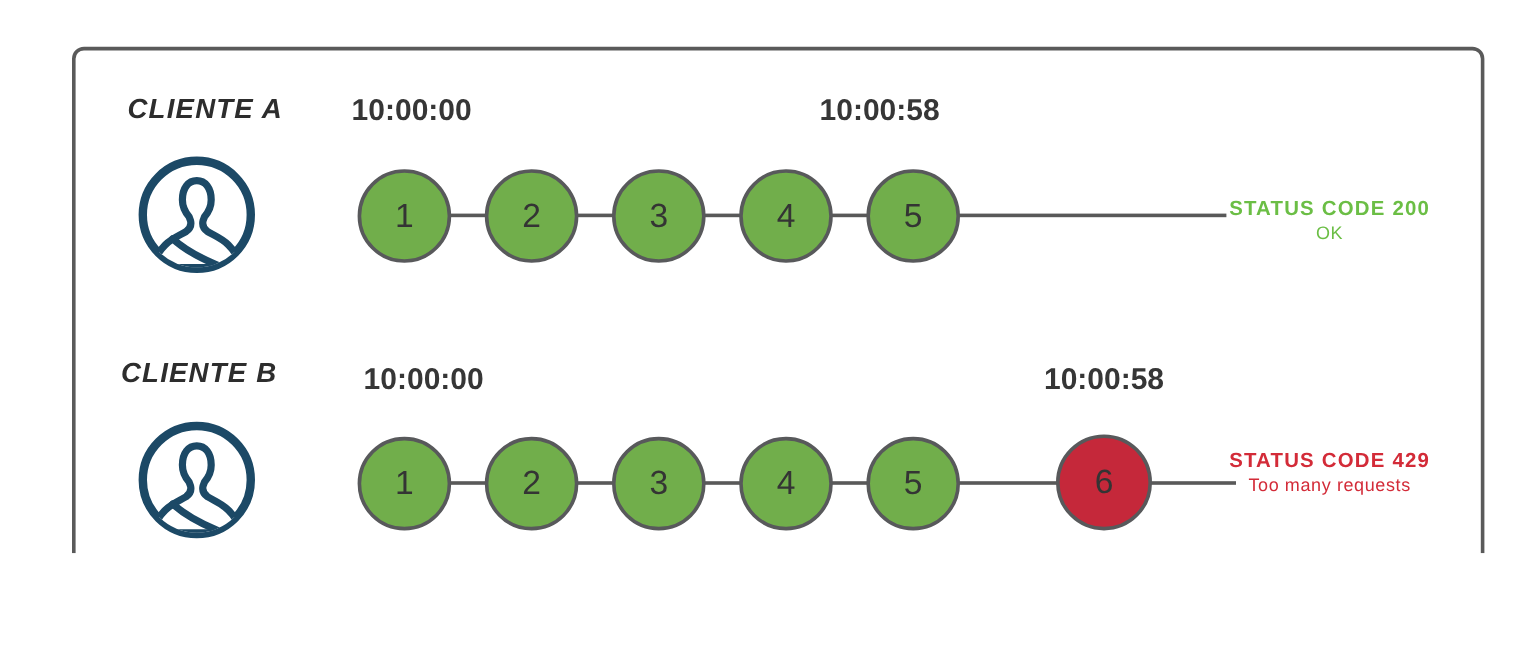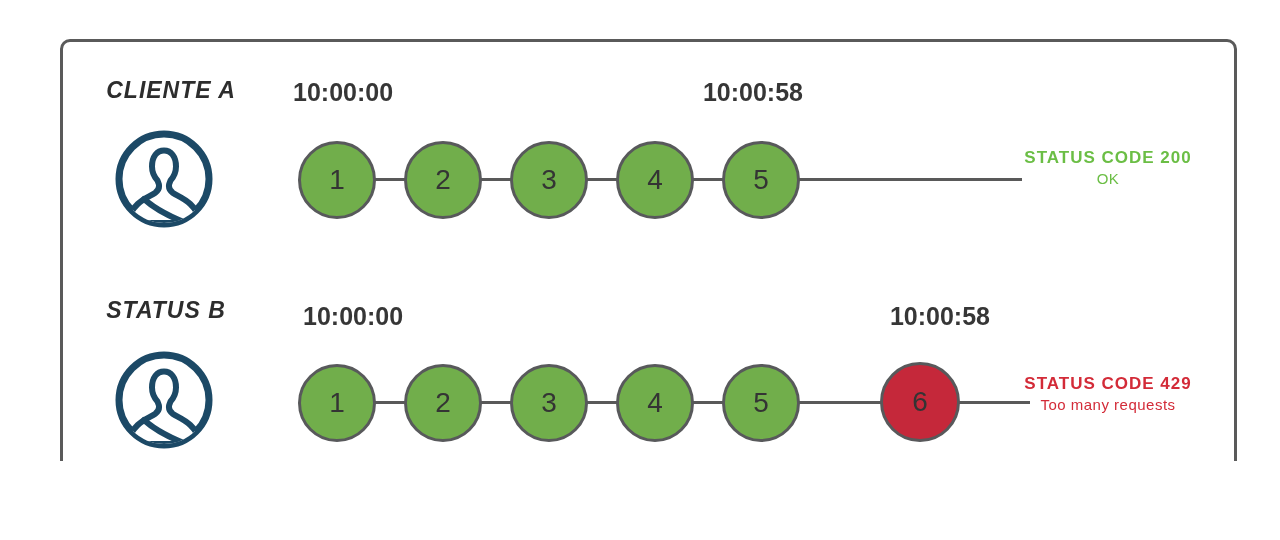--- a/index.html
+++ b/index.html
@@ -18,21 +18,21 @@
   }
   .avatar{position:absolute;width:100px;height:100px;}
   .avatar svg{width:100%;height:100%;display:block;}
   .avatar .ring{fill:none;stroke:var(--avatar_stroke);stroke-width:7;}
   .avatar .bust{fill:#ffffff;stroke:var(--avatar_stroke);stroke-width:6;stroke-linejoin:round;stroke-linecap:round;}
   .avatar .drape{fill:none;stroke:var(--avatar_stroke);stroke-width:6;stroke-linecap:round;}
   .timestamp{
     position:absolute;font-size:25px;font-weight:bold;color:var(--timestamp_text);
     letter-spacing:0px;white-space:nowrap;
   }
-  .timestamp.centered{width:140px;text-align:right;}
+  .timestamp.centered{width:140px;text-align:center;}
   .timeline{position:absolute;height:3px;background:var(--timeline);}
   .circle{
     position:absolute;width:78px;height:78px;border-radius:50%;box-sizing:border-box;
     background:var(--success_fill);border:3.5px solid var(--circle_border);
     display:flex;align-items:center;justify-content:center;
     font-size:28px;color:var(--number_text);
   }
   .circle.error{width:80px;height:80px;background:var(--error_fill);}
   .status{
     position:absolute;width:176px;text-align:center;line-height:21px;white-space:nowrap;
@@ -69,26 +69,26 @@
   <div class="timestamp centered" style="left:663px;top:78px;">10:00:58</div>
 
   <div class="timeline" style="left:337px;top:178px;width:685px;"></div>
 
   <div class="circle" style="left:298px;top:141px;">1</div>
   <div class="circle" style="left:404px;top:141px;">2</div>
   <div class="circle" style="left:510px;top:141px;">3</div>
   <div class="circle" style="left:616px;top:141px;">4</div>
   <div class="circle" style="left:722px;top:141px;">5</div>
 
-  <div class="status ok" style="left:1020px;top:147px;">
+  <div class="status ok" style="left:1020px;top:163px;">
     <div class="l1">STATUS CODE 200</div>
     <div class="l2">OK</div>
   </div>
 
-  <div class="client-label" style="left:76px;top:297px;">STATUS B</div>
+  <div class="client-label" style="left:76px;top:297px;">CLIENTE B</div>
 
   <div class="avatar" style="left:114px;top:350px;">
     <svg viewBox="0 0 100 100">
       <defs>
           <clipPath id="avB">
             <circle cx="50" cy="50" r="44"></circle>
           </clipPath>
         </defs>
       <circle class="ring" cx="50" cy="50" r="45"></circle>
       <g clip-path="url(#avB)">

